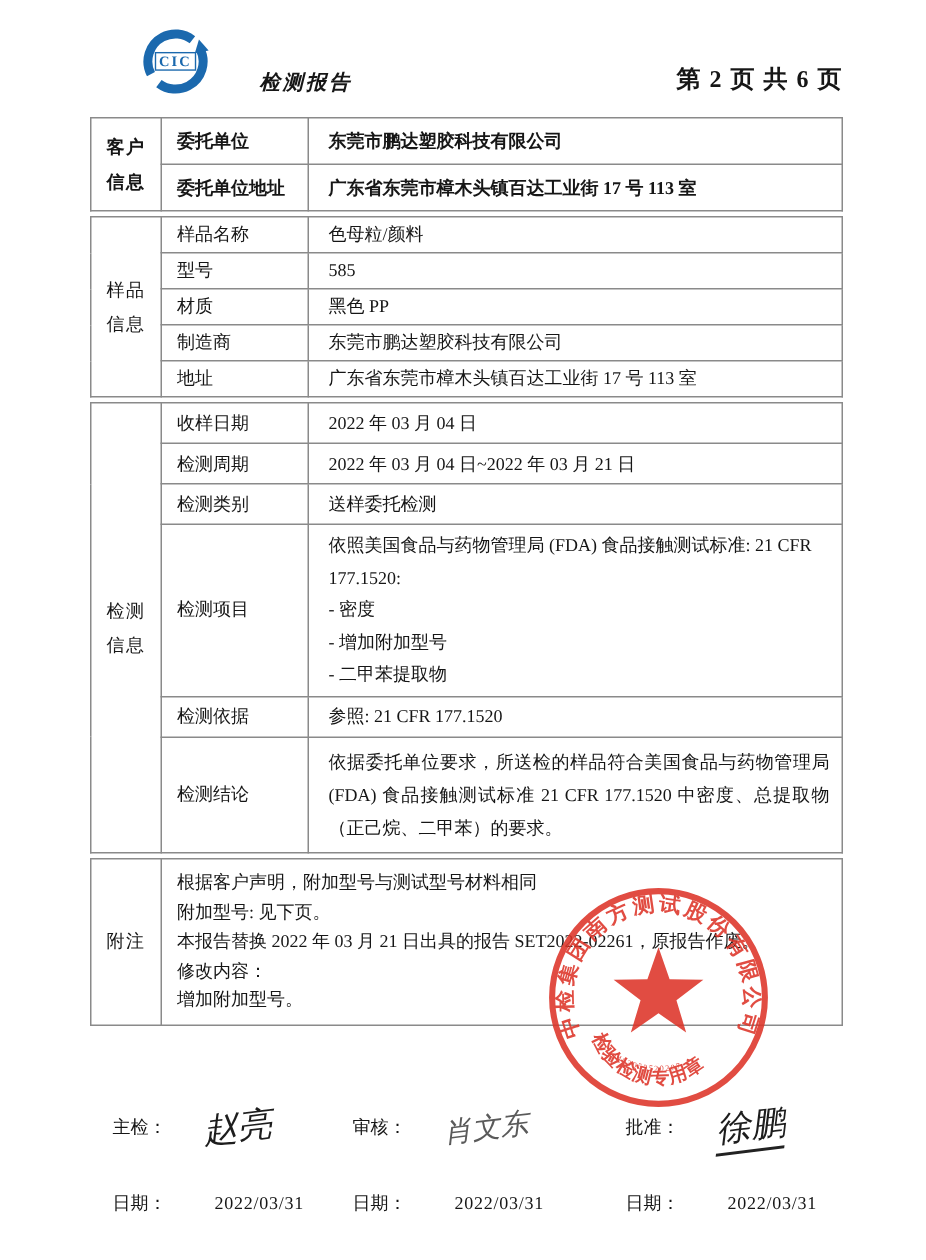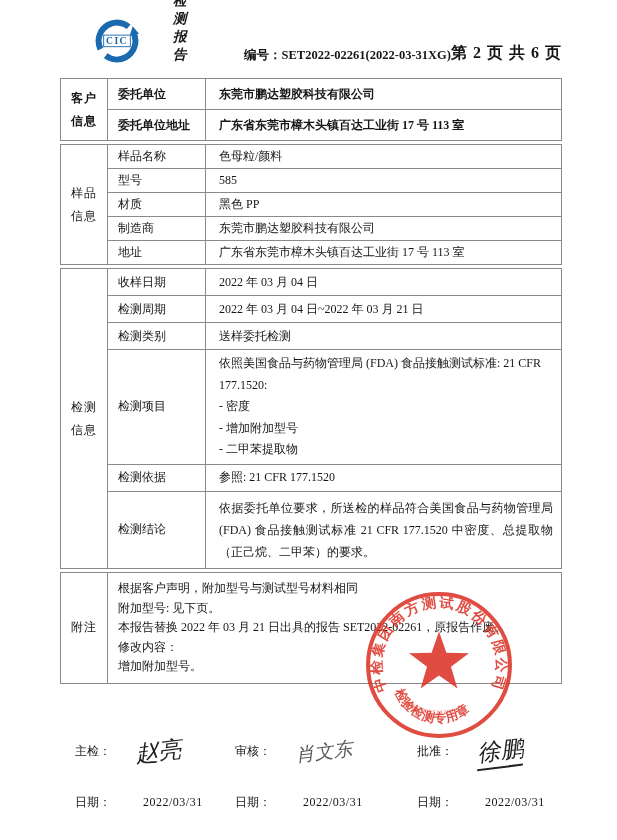--- a/index.html
+++ b/index.html
@@ -56,21 +56,20 @@
 <div class="page">
 
   <div class="header">
     <svg class="logo" viewBox="0 0 50 50">
       <circle cx="25" cy="25" r="20" fill="none" stroke="#1b69ae" stroke-width="6.5" stroke-dasharray="54 9 54 8.7" transform="rotate(-28 25 25)"></circle>
       <polygon points="42,9 49,17 39,19" fill="#1b69ae"></polygon>
       <rect x="10.5" y="18.6" width="29" height="12.6" fill="#ffffff" stroke="#1b69ae" stroke-width="1"></rect>
       <text x="25" y="28.6" text-anchor="middle" font-family="Liberation Serif,serif" font-weight="bold" font-size="10.5" letter-spacing="1.5" fill="#1b69ae">CIC</text>
     </svg>
     <span class="hdr-title">检测报告</span>
-    <span class="hdr-no"><span>编号：</span><span>SET2022-02261(2022-03-31XG)</span></span>
     <span class="hdr-page">第 2 页 共 6 页</span>
   </div>
 
   <div class="tables">
 
     <table>
       <colgroup>
           <col class="c1">
           <col class="c2">
           <col>

